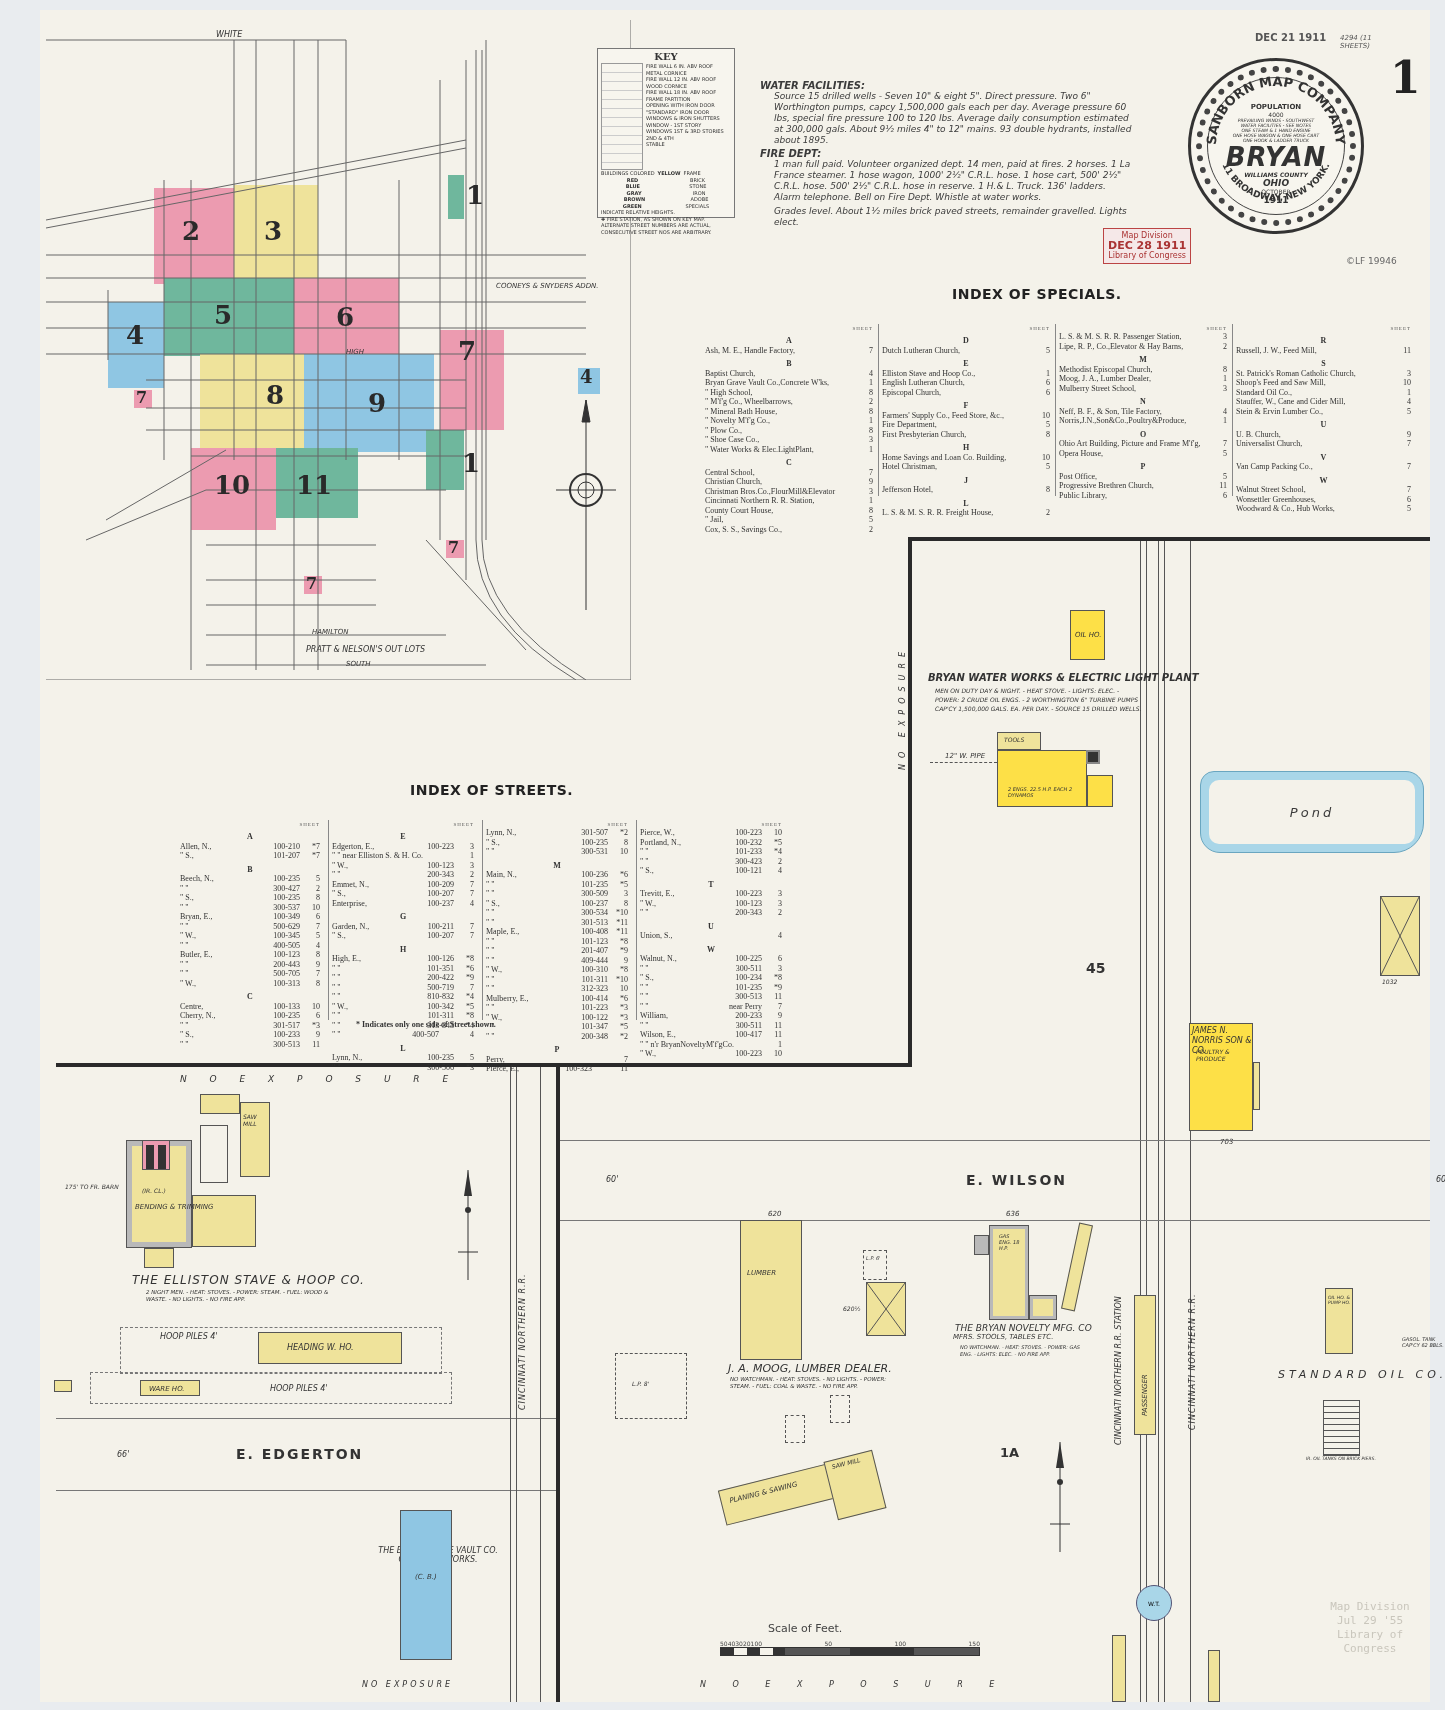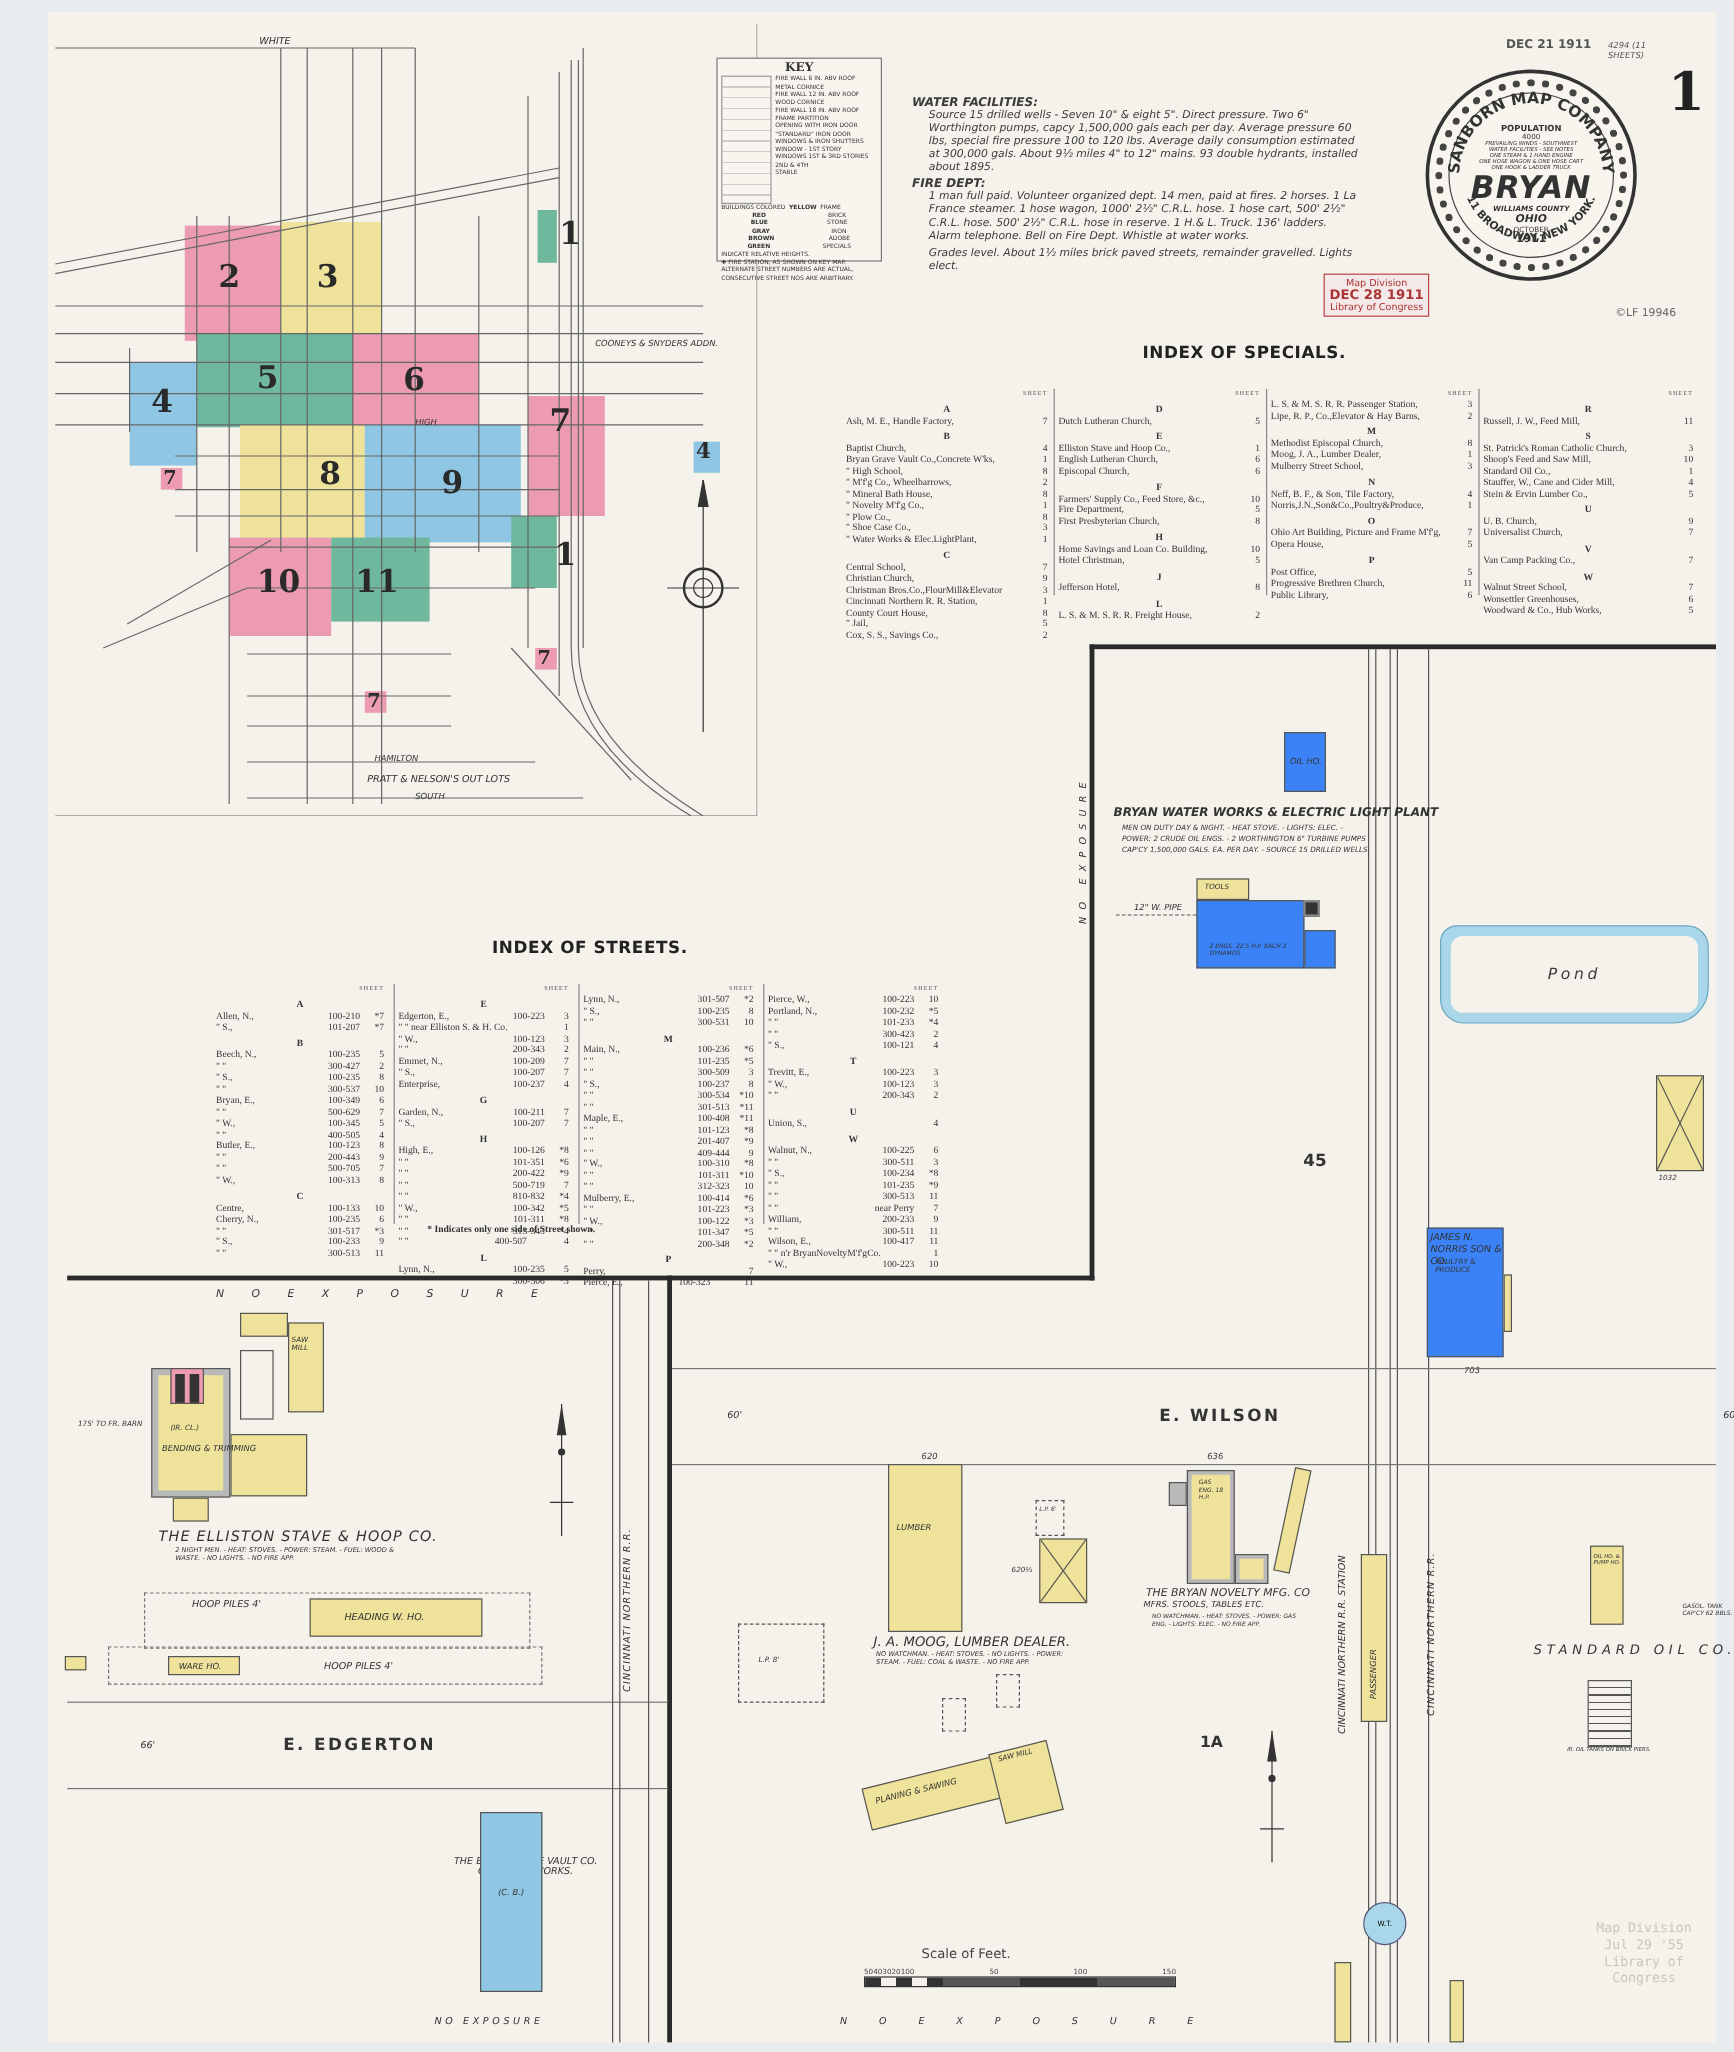--- a/index.html
+++ b/index.html
@@ -2,21 +2,21 @@
 <html><head>
 <meta charset="utf-8">
 <style>
   html,body{margin:0;padding:0;}
   body{width:1445px;height:1710px;background:#e9ecef;position:relative;overflow:hidden;font-family:"Liberation Serif",serif;}
   .sheet{position:absolute;left:40px;top:10px;width:1390px;height:1692px;background:#f4f2ea;}
   .abs{position:absolute;}
   .hand{font-family:"DejaVu Sans",sans-serif;font-style:italic;color:#3b3b3b;}
   .frame{position:absolute;background:#2a2a2a;}
   .blk{position:absolute;border:1px solid #555;box-sizing:border-box;}
-  .y{background:#efe39b;} .p{background:#3b82f6;} .b{background:#8fc6e3;} .gr{background:#b9b9b9;}
+  .y{background:#efe39b;} .p{background:#fde047;} .b{background:#8fc6e3;} .gr{background:#b9b9b9;}
   .secnum{position:absolute;font-family:"DejaVu Serif",serif;font-weight:bold;font-size:26px;color:#2a2a2a;}
   .street{position:absolute;height:1px;background:#777;}
   .streetv{position:absolute;width:1px;background:#777;}
   .idx-title{position:absolute;font-family:"DejaVu Sans",sans-serif;font-weight:bold;font-size:14px;letter-spacing:0.5px;color:#222;}
   .col{position:absolute;font-size:8px;line-height:9.5px;color:#333;}
   .col .hdr{text-align:center;font-weight:bold;margin-top:4px;}
   .col .row{display:flex;justify-content:space-between;white-space:nowrap;}
   .col .row span.n{min-width:16px;text-align:right;}
   .colsep{position:absolute;width:1px;background:#888;}
   .sheetlbl{position:absolute;font-size:5px;letter-spacing:1px;color:#555;}

